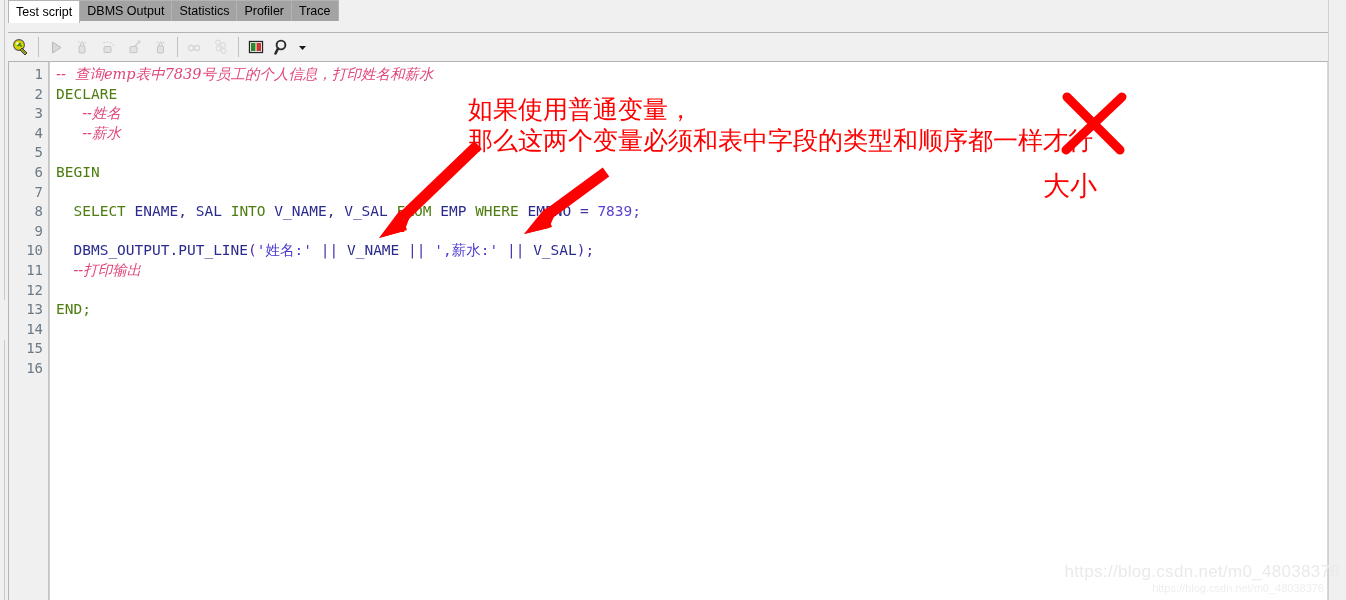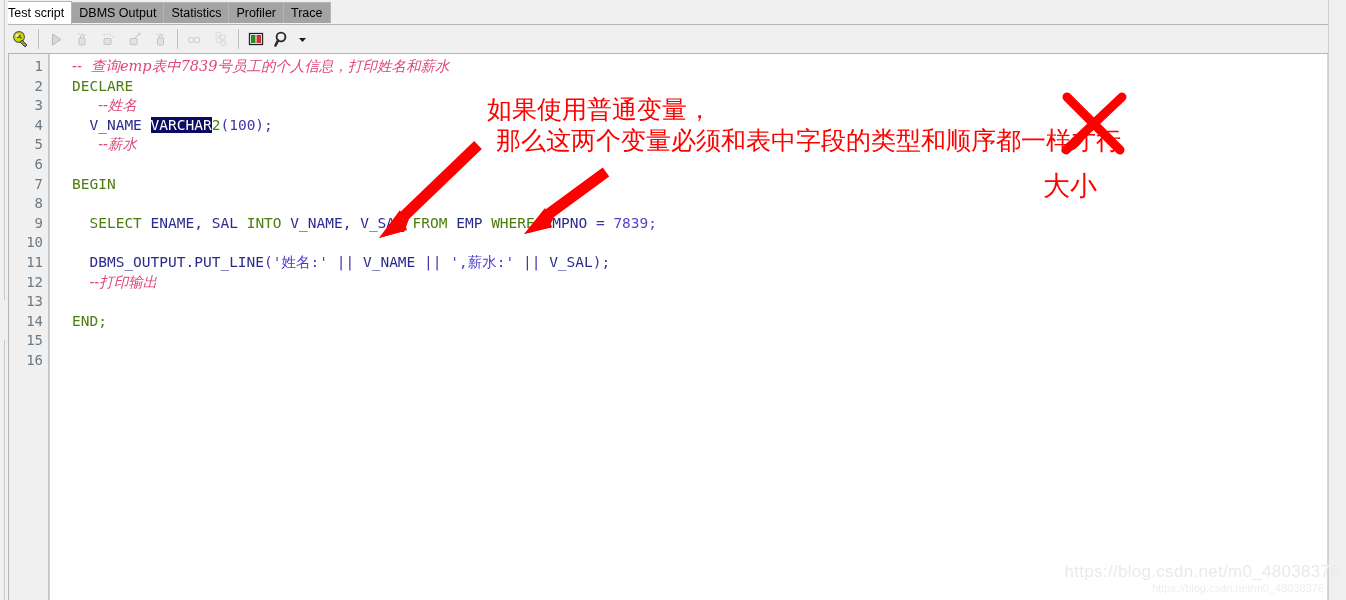--- a/index.html
+++ b/index.html
@@ -43,24 +43,25 @@
     left: 3px;
     top: 300px;
     width: 3px;
     height: 40px;
     background: #f0f0f0;
   }
 
   
   .tabbar {
     position: relative;
-    height: 25px;
-    background: #f0f0f0;
-    display: flex;
-    align-items: center;
+    height: 33px;
+    background: #f0f0f0;
+    display: flex;
+    align-items: flex-start;
+    padding-left: 8px;
     box-sizing: border-box;
   }
   .tabbar::after {
     content: "";
     position: absolute;
     left: 8px; right: 0; bottom: 0;
     height: 1px;
     background: #b4b4b4;
   }
   .tab {
@@ -152,21 +153,21 @@
     font-family: "DejaVu Sans Mono", monospace;
     font-size: 14px;
     color: #6b7a85;
     box-sizing: border-box;
   }
   .code-area {
     position: relative;
     flex: 1;
     background: #ffffff;
     padding-top: 3px;
-    padding-left: 22px;
+    padding-left: 6px;
     box-sizing: border-box;
     border-left: 1px solid #cfcfcf;
   }
   .code-line {
     height: 19.6px;
     line-height: 19.6px;
     font-family: "DejaVu Sans Mono", monospace;
     font-size: 14.5px;
     white-space: pre;
     color: #1a1a8c;
@@ -200,22 +201,22 @@
     pointer-events: none;
     z-index: 20;
   }
   .anno-text {
     position: absolute;
     color: #ff0000;
     font-family: "DejaVu Sans", sans-serif;
     font-weight: 500;
     white-space: pre;
   }
-  #anno-line1 { left: 487px; top: 93px;  font-size: 25px; letter-spacing: 0px; }
-  #anno-line2 { left: 496px; top: 124px; font-size: 25px; letter-spacing: 0px; }
+  #anno-line1 { left: 468px; top: 93px;  font-size: 25px; letter-spacing: 0px; }
+  #anno-line2 { left: 468px; top: 124px; font-size: 25px; letter-spacing: 0px; }
   #anno-line3 { left: 1043px; top: 168px; font-size: 27px; }
 
   .watermark-big {
     position: absolute;
     right: 6px;
     bottom: 18px;
     color: #eaeaea;
     font-size: 17px;
     font-family: "Liberation Sans", sans-serif;
     letter-spacing: 0.3px;
@@ -375,21 +376,20 @@
     </div>
 
     <div class="code-area">
 
       <div class="code-line"><span class="cmt-cn">--  查询emp表中7839号员工的个人信息，打印姓名和薪水</span></div>
 
       <div class="code-line"><span class="kw">DECLARE</span></div>
 
       <div class="code-line">   <span class="cmt-cn">--姓名</span></div>
 
-      <div class="code-line">  <span class="ident">V_NAME</span> <span class="sel">VARCHAR</span><span class="kw">2</span><span class="punct">(100);</span></div>
 
       <div class="code-line">   <span class="cmt-cn">--薪水</span></div>
 
 
       <div class="code-line">&nbsp;</div>
 
       <div class="code-line"><span class="kw">BEGIN</span></div>
 
       <div class="code-line">&nbsp;</div>
 

